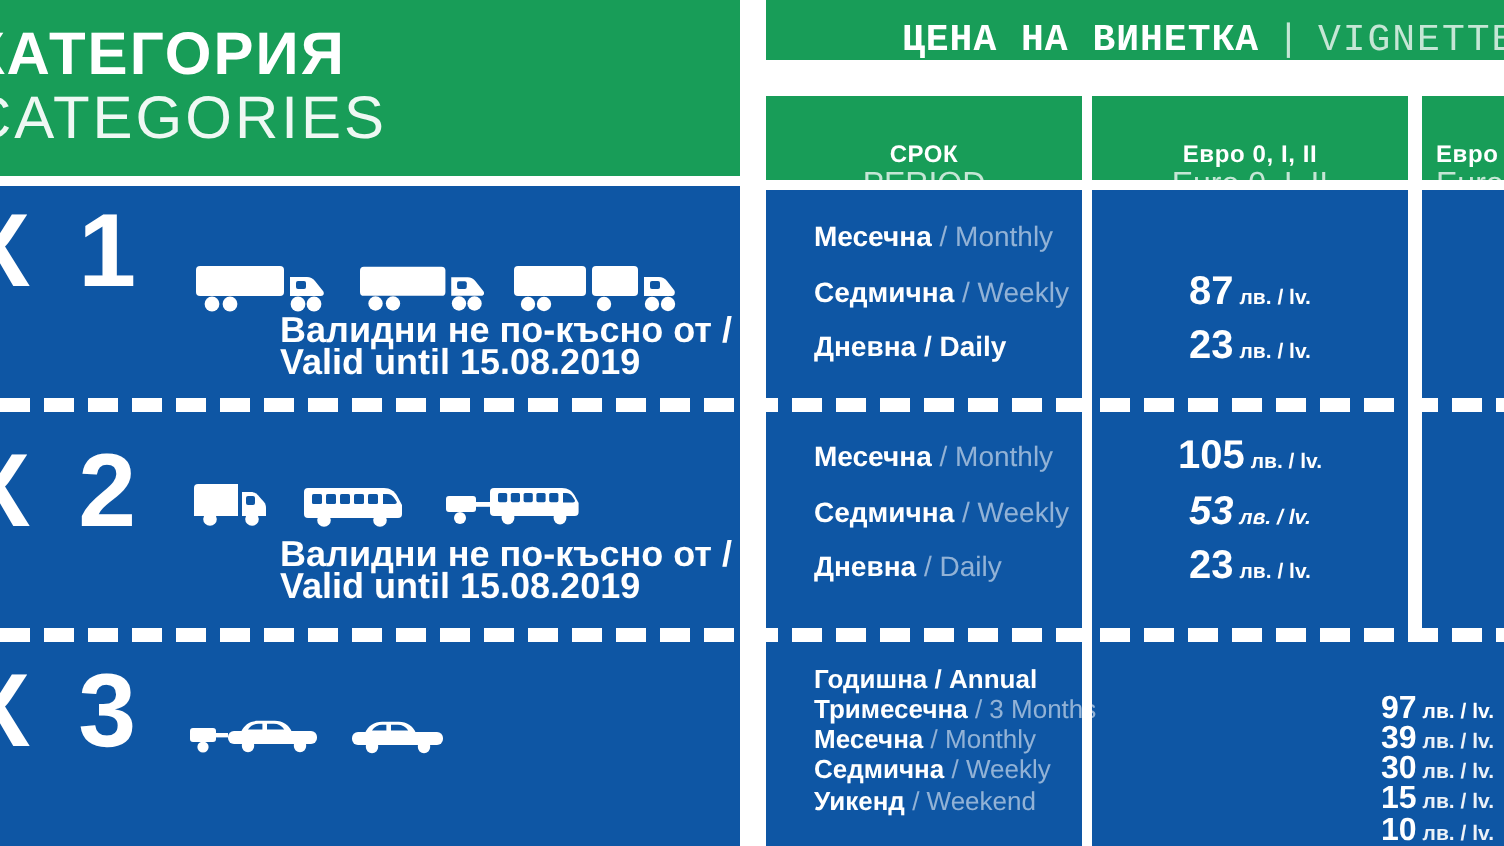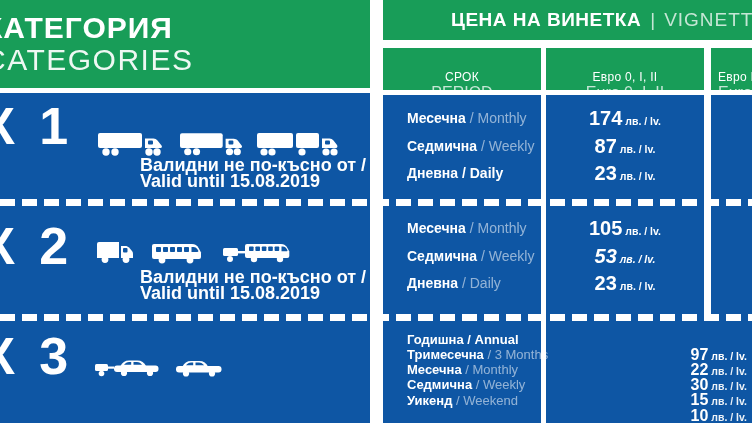--- a/index.html
+++ b/index.html
@@ -10,30 +10,30 @@
   .greenbg { background:var(--green); }
   .bluebg { background:var(--blue); }
 
   
   .cat-header { left:0; top:0; width:370px; height:88px; }
   .cat-text { position:absolute; left:-16px; top:12px; white-space:nowrap; line-height:32px; }
   .cat1 { font-size:30px; font-weight:bold; color:#fff; letter-spacing:1px; }
   .cat2 { font-size:30px; font-weight:normal; color:rgba(255,255,255,0.93); letter-spacing:1.5px; }
 
   
-  .main-header { left:383px; top:0; width:369px; height:40px; }
+  .main-header { left:383px; top:0; width:369px; height:30px;font-family:Liberation Mono, monospace; }
   .mh-text { position:absolute; left:68px; top:0; height:40px; display:flex; align-items:center; white-space:nowrap; font-size:19px; }
   .mh-text .b { font-weight:bold; color:#fff; letter-spacing:0.5px; }
   .mh-text .sep { color:rgba(255,255,255,0.75); margin:0 9px; }
   .mh-text .l { color:rgba(255,255,255,0.75); letter-spacing:1px; }
 
   
   .subcell { position:absolute; top:48px; height:42px; background:var(--green); color:#fff;
              display:flex; flex-direction:column; justify-content:center; align-items:center; }
-  .subcell .t1 { font-size:12px; font-weight:normal; letter-spacing:0.3px; white-space:nowrap;margin-top:33px; }
+  .subcell .t1 { font-size:12px; font-weight:bold; letter-spacing:0.3px; white-space:nowrap;margin-top:33px; }
   .subcell .t2 { font-size:16px; color:rgba(255,255,255,0.75); white-space:nowrap; }
   .subcell.cut { align-items:flex-start; padding-left:7px; }
 
   
   .code { position:absolute; left:-17px; color:#fff; font-size:52px; font-weight:bold; letter-spacing:5px; line-height:1.4; white-space:nowrap; }
 
   
   .valid { position:absolute; left:100px; color:#fff; font-size:18px; font-weight:bold; line-height:15.5px; white-space:nowrap;margin-left:40px; }
 
   
@@ -133,23 +133,20 @@
 
   <div class="label-row" style="top:110px;">
     <span class="bgw">Месечна</span> <span class="en">/ Monthly</span>
   </div>
   <div class="label-row" style="top:138px;">
     <span class="bgw">Седмична</span> <span class="en">/ Weekly</span>
   </div>
   <div class="label-row hl" style="top:165px;">
     <span class="bgw">Дневна</span> <span class="en">/ Daily</span>
   </div>
-  <div class="value-row" style="top:107px;">
-    <span class="num">174</span><span class="unit">лв. / lv.</span>
-  </div>
   <div class="value-row" style="top:135px;">
     <span class="num">87</span><span class="unit">лв. / lv.</span>
   </div>
   <div class="value-row" style="top:162px;">
     <span class="num">23</span><span class="unit">лв. / lv.</span>
   </div>
 
   <div class="dash" style="top:199px;"></div>
 
   <div class="code" style="top:210px;">К 2</div>
@@ -253,21 +250,21 @@
     <span class="bgw">Седмична</span> <span class="en">/ Weekly</span>
   </div>
   <div class="label-row small" style="top:393px;">
     <span class="bgw">Уикенд</span> <span class="en">/ Weekend</span>
   </div>
 
   <div class="value-row k3v" style="top:330px;">
     <span class="num">97</span><span class="unit">лв. / lv.</span>
   </div>
   <div class="value-row k3v dim" style="top:345px;">
-    <span class="num">22</span><span class="unit">лв. / lv.</span>
+    <span class="num">39</span><span class="unit">лв. / lv.</span>
   </div>
   <div class="value-row k3v dim" style="top:360px;">
     <span class="num">30</span><span class="unit">лв. / lv.</span>
   </div>
   <div class="value-row k3v dim" style="top:375px;">
     <span class="num">15</span><span class="unit">лв. / lv.</span>
   </div>
   <div class="value-row k3v dim" style="top:391px;">
     <span class="num">10</span><span class="unit">лв. / lv.</span>
   </div>

